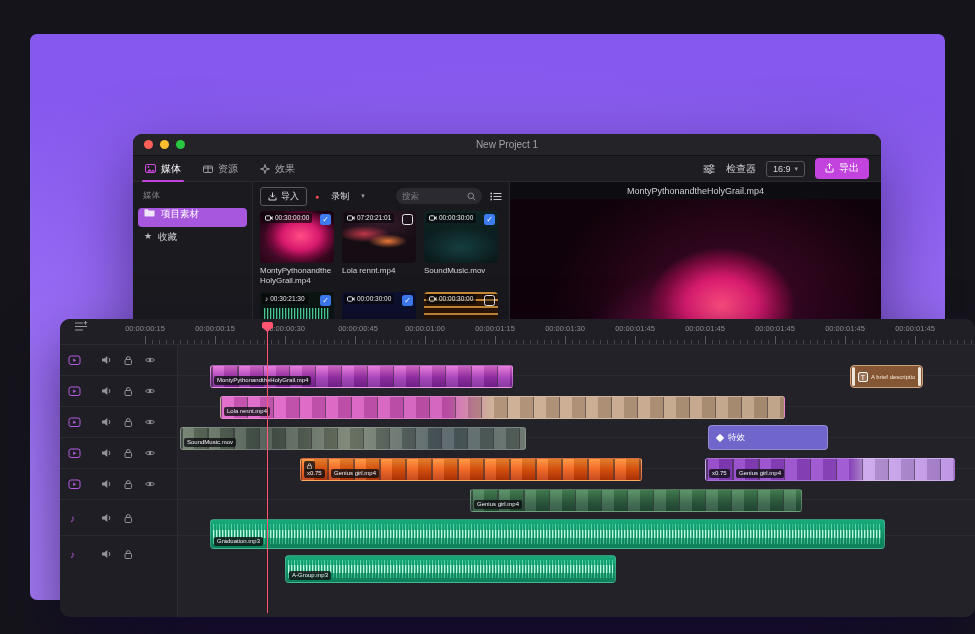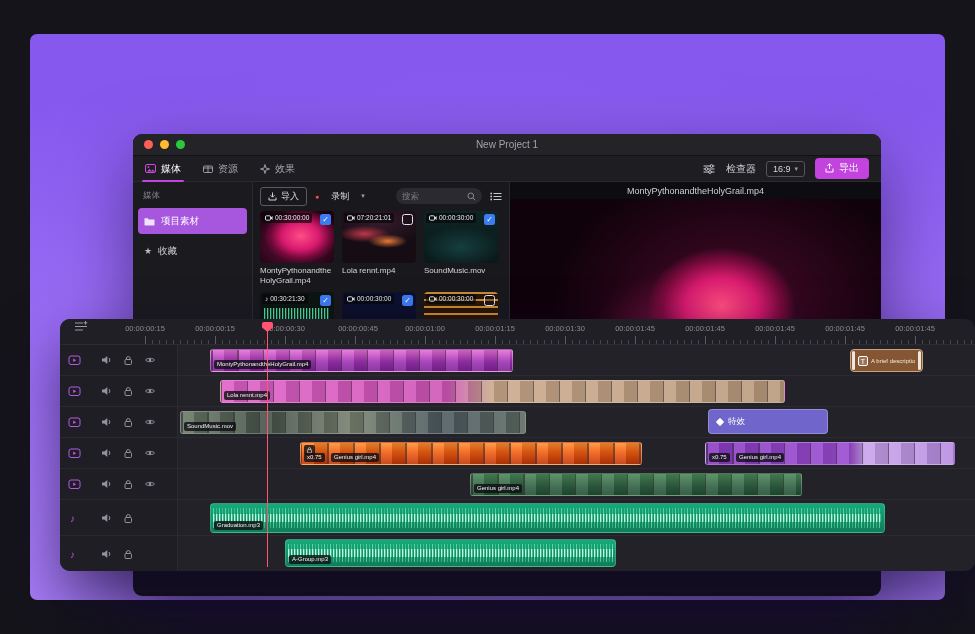--- a/index.html
+++ b/index.html
@@ -23,21 +23,21 @@
   .tab.active::after { content:""; position:absolute; left:-3px; right:-3px; bottom:0; height:2px; background:#c243dd; border-radius:2px; }
   .topbar-right { margin-left:auto; display:flex; align-items:center; }
   .inspector { display:flex; align-items:center; gap:11px; font-size:10px; color:#cacad0; }
   .ratio-chip { border:1px solid #55545c; border-radius:3px; font-size:9px; color:#d5d5da; padding:2px 6px; display:flex; align-items:center; gap:4px; margin:0 10px; }
   .chev { font-size:7px; color:#9b9ba3; }
   .export-btn { background:#c243dd; color:#fff; font-size:10px; border-radius:4px; padding:3px 10px 4px; display:flex; align-items:center; gap:5px; }
 
   .content { display:flex; height:190px; }
   .sidebar { width:120px; background:#1b1a1f; border-right:1px solid #2a2930; padding:5px 5px; }
   .side-label { font-size:8.5px; color:#83838b; margin:3px 0 6px 5px; }
-  .side-item { display:flex; align-items:center; gap:6px; height:19px; border-radius:4px; padding:13px 6px; font-size:9.5px; color:#d8d8dd; margin-bottom:4px; }
+  .side-item { display:flex; align-items:flex-start; gap:6px; height:19px; border-radius:4px; padding:0 6px; font-size:9.5px; color:#d8d8dd; margin-bottom:4px; }
   .side-item.selected { background:#a757de; color:#fff; }
 
   .media-pane { width:257px; background:#19181d; border-right:1px solid #2a2930; padding:5px 7px; }
   .media-toolbar { display:flex; align-items:center; gap:8px; height:18px; margin-bottom:6px; }
   .btn-import { border:1px solid #5a5962; border-radius:3px; font-size:9px; color:#d8d8dd; padding:2px 7px; display:flex; align-items:center; gap:4px; }
   .btn-record { font-size:9px; color:#d8d8dd; display:flex; align-items:center; gap:12px; }
   .rec-dot { color:#ff4d4d; font-size:7px; line-height:7px; }
   .search { margin-left:auto; width:86px; height:16px; background:#2b2a31; border-radius:8px; display:flex; align-items:center; padding:0 6px; gap:4px; }
   .search input { flex:1; min-width:0; background:transparent; border:none; outline:none; font-size:8.5px; color:#c9c9cf; font-family:inherit; }
   .search input::placeholder { color:#7d7d85; }
@@ -61,36 +61,36 @@
   .preview { flex:1; background:#0d0c10; position:relative; }
   .preview-title { text-align:center; font-size:9px; color:#cfcfd5; padding-top:4px; height:17px; }
   .preview-img { position:absolute; left:0; right:0; top:17px; height:255px;
     background:
       radial-gradient(95px 75px at 57% 42%, #ff4d7e 0%, #d61b6e 38%, rgba(130,10,64,.85) 62%, rgba(50,3,26,0) 78%),
       radial-gradient(150px 115px at 50% 58%, rgba(205,30,112,.55), transparent 72%),
       radial-gradient(230px 170px at 60% 40%, rgba(150,20,90,.4), transparent 78%),
       #10020a; }
 
   
-  .timeline { position:absolute; left:30px; top:285px; width:915px; height:252px; background:#1d1c21;
+  .timeline { position:absolute; left:30px; top:285px; width:915px; height:298px; background:#1d1c21;
     border-radius:10px; box-shadow:0 28px 60px rgba(18,6,48,.6); z-index:5; overflow:hidden; }
   .tl-header { position:absolute; left:0; top:0; right:0; height:26px; background:#201f25; border-bottom:1px solid #2c2b32; }
   .ruler-label { position:absolute; top:5px; transform:translateX(-50%); font-size:7.5px; color:#8b8b93; white-space:nowrap; }
   .ticks-minor { position:absolute; left:85px; right:0; bottom:0; height:4px;
     background: repeating-linear-gradient(90deg, #45454d 0 1px, transparent 1px 7px); }
   .ticks-major { position:absolute; left:85px; right:0; bottom:0; height:8px;
     background: repeating-linear-gradient(90deg, #5a5a62 0 1px, transparent 1px 70px); }
   .track-col { position:absolute; left:0; top:26px; bottom:0; width:118px; background:#1f1e24; border-right:1px solid #2c2b32; z-index:4; }
   .hrow { position:absolute; left:0; right:0; border-bottom:1px solid #2a2930; }
   .hico { position:absolute; top:50%; transform:translateY(-50%); display:flex; align-items:center; }
   .note { font-size:10px; color:#b45ae2; }
   .lanes { position:absolute; left:118px; top:26px; right:0; bottom:0; background:#232229; }
   .lrow { position:absolute; left:0; right:0; border-bottom:1px solid #2b2a31; }
 
-  .clip { position:absolute; border-radius:3px; overflow:hidden; z-index:3; }
+  .clip { position:absolute; border-radius:3px; overflow:hidden; z-index:3;margin-top:16px; }
   .film::before { content:""; position:absolute; inset:0; background: repeating-linear-gradient(90deg, rgba(8,4,12,.55) 0 1.5px, transparent 1.5px 26px); }
   .film::after { content:""; position:absolute; inset:0; background: repeating-linear-gradient(90deg, rgba(255,255,255,.10) 0 13px, rgba(0,0,0,.12) 13px 26px); }
   .c-monty { background: linear-gradient(180deg,#e86fd8 0%, #a032b4 55%, #7c2496 100%); border:1px solid rgba(255,255,255,.28); }
   .c-lola { background: linear-gradient(90deg,#e060c8 0%, #d055b8 40%, #caa98c 48%, #c2a284 76%, #b99a7c 100%); border:1px solid rgba(255,255,255,.22); }
   .c-sound { background: linear-gradient(90deg,#6a7a66 0%, #45524a 25%, #76806e 50%, #4c5a60 75%, #5d6a62 100%); border:1px solid rgba(255,255,255,.2); }
   .c-orange { background: linear-gradient(180deg,#ff9030 0%, #f05a10 48%, #c03808 100%); border:1px solid rgba(255,255,255,.25); }
   .c-gpurple { background: linear-gradient(90deg,#8b3cc4 0%, #9a4cd0 58%, #c9a2ea 64%, #b88ce2 100%); border:1px solid rgba(255,255,255,.25); }
   .c-green { background: linear-gradient(180deg,#4c8a58 0%, #2f5f42 60%, #254c36 100%); border:1px solid rgba(255,255,255,.2); }
   .c-text { background:#855633; border:1px solid #caa07e; border-radius:4px; }
   .c-text::before, .c-text::after { content:""; position:absolute; top:1px; bottom:1px; width:3px; background:#efe7da; border-radius:2px; }

